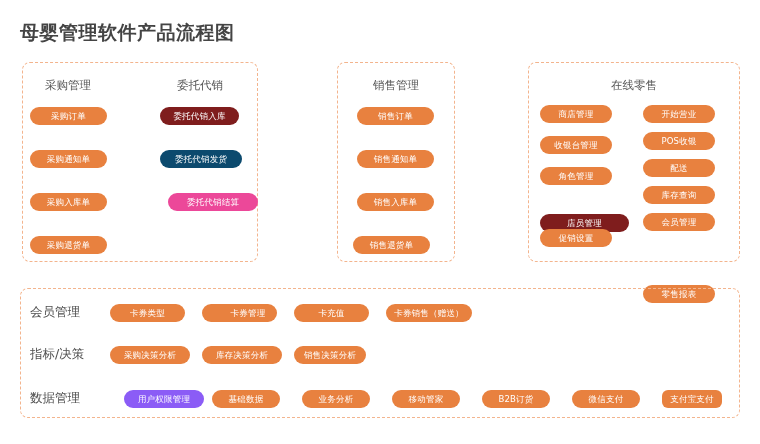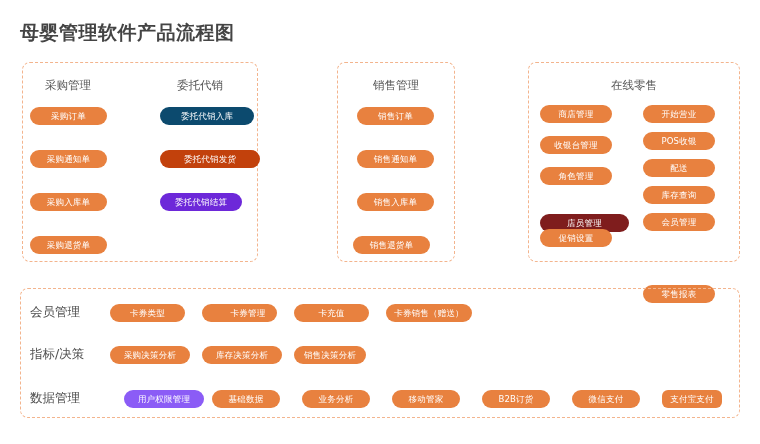--- a/index.html
+++ b/index.html
@@ -70,23 +70,23 @@
 <div id="canvas">
   <div class="page-title">母婴管理软件产品流程图</div>
   <div id="panels-layer">
       <div class="panel" style="left: 22px; top: 62px; width: 236px; height: 200px;"></div>
       <div class="panel-title" style="left: 68px; top: 78px;">采购管理</div>
       <div class="pill" style="left: 30px; top: 107px; width: 77px; background: rgb(232, 129, 63);">采购订单</div>
       <div class="pill" style="left: 30px; top: 150px; width: 77px; background: rgb(232, 129, 63);">采购通知单</div>
       <div class="pill" style="left: 30px; top: 193px; width: 77px; background: rgb(232, 129, 63);">采购入库单</div>
       <div class="pill" style="left: 30px; top: 236px; width: 77px; background: rgb(232, 129, 63);">采购退货单</div>
       <div class="panel-title" style="left: 200px; top: 78px;">委托代销</div>
-      <div class="pill" style="left: 160px; top: 107px; width: 94px; background: #0c4a6e;">委托代销入库</div>
-      <div class="pill" style="left: 160px; top: 150px; width: 100px; background: #c2410c;">委托代销发货</div>
-      <div class="pill" style="left: 160px; top: 193px; width: 82px; background: #6d28d9;">委托代销结算</div>
+      <div class="pill" style="left: 160px; top: 107px; width: 79px; background: #7f1d1d;">委托代销入库</div>
+      <div class="pill" style="left: 160px; top: 150px; width: 82px; background: #0c4a6e;">委托代销发货</div>
+      <div class="pill" style="left: 168px; top: 193px; width: 90px; background: #ec4899;">委托代销结算</div>
       <div class="panel" style="left: 337px; top: 62px; width: 118px; height: 200px;"></div>
       <div class="panel-title" style="left: 396px; top: 78px;">销售管理</div>
       <div class="pill" style="left: 357px; top: 107px; width: 77px; background: rgb(232, 129, 63);">销售订单</div>
       <div class="pill" style="left: 357px; top: 150px; width: 77px; background: rgb(232, 129, 63);">销售通知单</div>
       <div class="pill" style="left: 357px; top: 193px; width: 77px; background: rgb(232, 129, 63);">销售入库单</div>
       <div class="pill" style="left: 353px; top: 236px; width: 77px; background: rgb(232, 129, 63);">销售退货单</div>
       <div class="panel" style="left: 528px; top: 62px; width: 212px; height: 200px;"></div>
       <div class="panel-title" style="left: 634px; top: 78px;">在线零售</div>
       <div class="pill" style="left: 540px; top: 105px; width: 72px; background: rgb(232, 129, 63);">商店管理</div>
       <div class="pill" style="left: 540px; top: 136px; width: 72px; background: rgb(232, 129, 63);">收银台管理</div>

